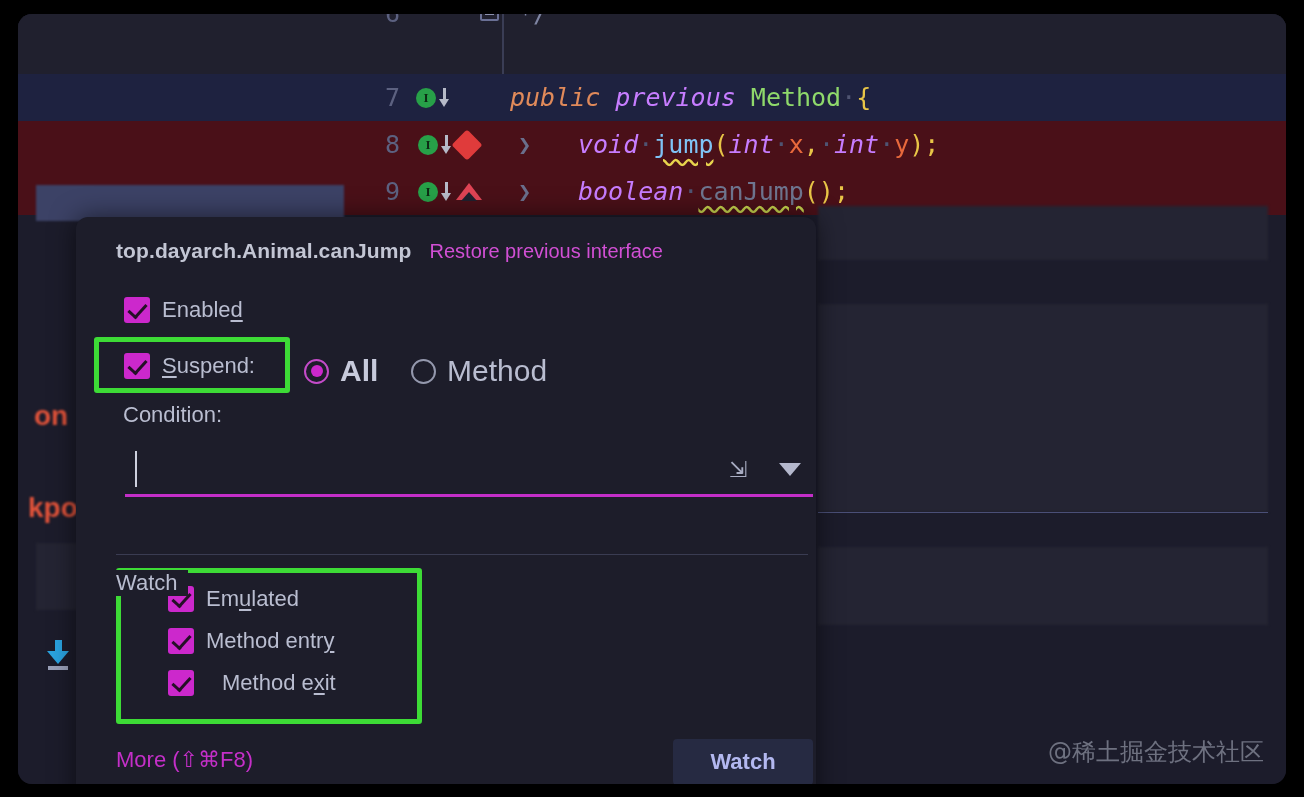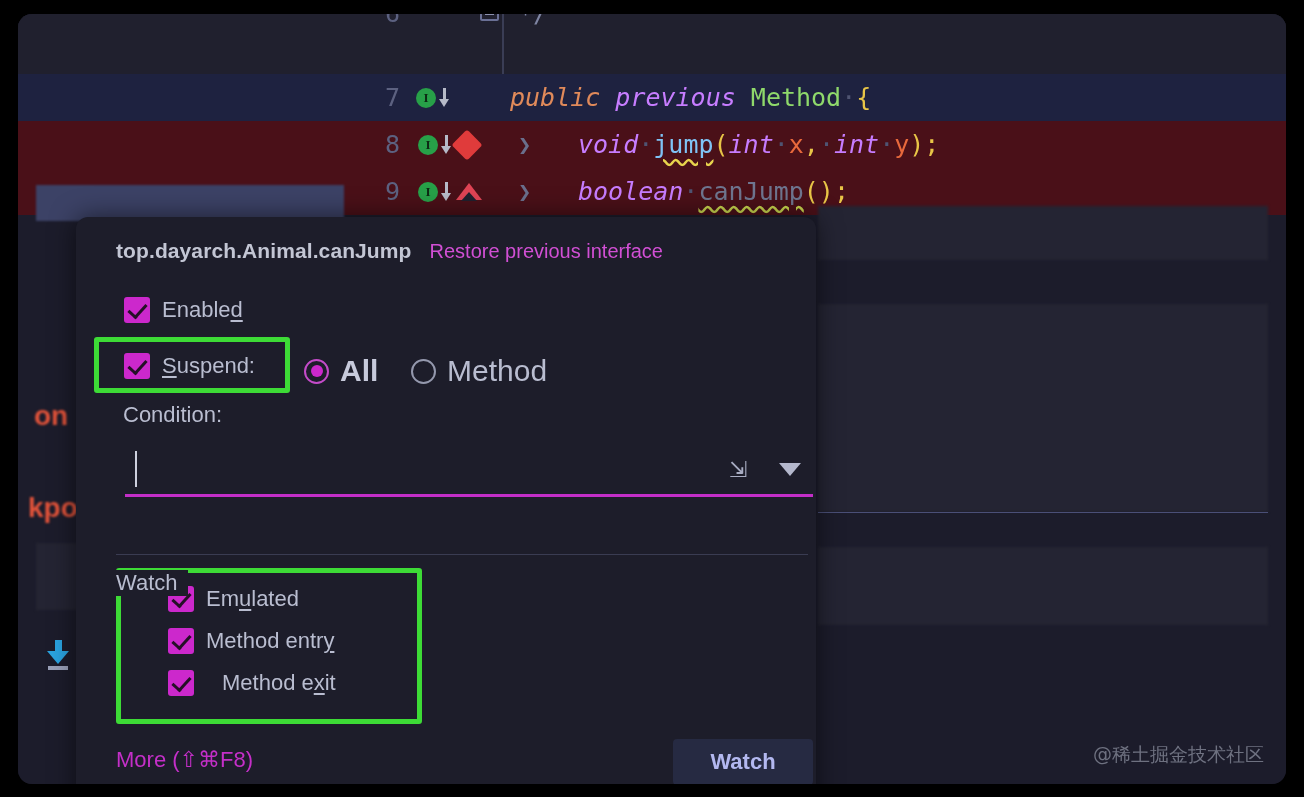--- a/index.html
+++ b/index.html
@@ -322,21 +322,21 @@
   .watch-rule {
     position: absolute;
     left: 98px; top: 531px;
     width: 692px; height: 1px;
     background: #3a3c52;
   }
 
   .watermark {
     position: absolute;
     right: 22px; bottom: 16px;
-    font-size: 19px;
+    font-size: 24px;
     color: #6e7180;
     font-family: "DejaVu Sans", sans-serif;
   }
 </style>
 </head>
 <body>
 
 <div id="root">
   <div class="window">
 

